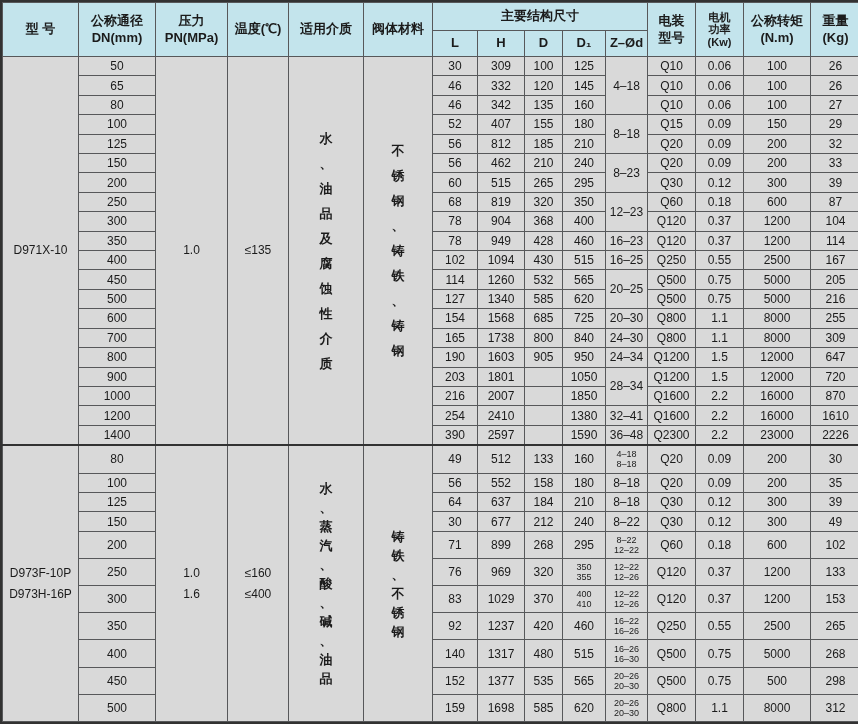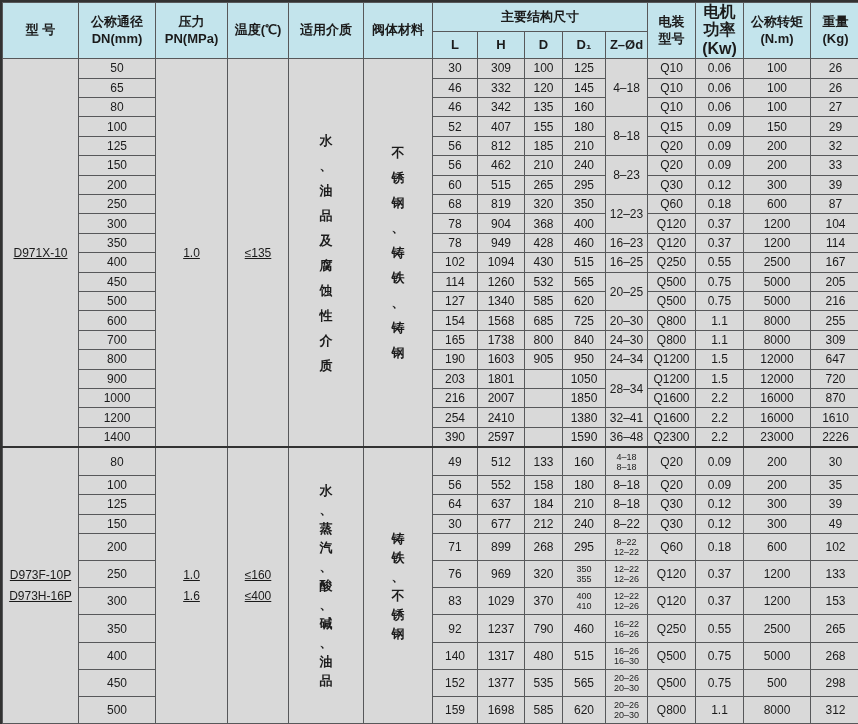--- a/index.html
+++ b/index.html
@@ -19,26 +19,26 @@
     text-align:center; vertical-align:middle;
     padding:0; overflow:hidden;
     color:#1b1b1b;
   }
   thead th {
     background:#c3e4ec;
     font-size:13px; font-weight:bold;
     white-space:pre-line; line-height:1.25;
   }
   thead .th-en { font-weight:bold; font-size:13px; }
-  thead .th-small { font-size:16px; line-height:1.15;margin-top:36px; }
+  thead .th-small { font-size:11px; line-height:1.15;margin-top:36px; }
   thead tr.h1 { height:28px; }
   thead tr.h2 { height:26px; }
   tbody td { background:#d9d9d9; font-size:12px; }
   td.small { font-size:9px; line-height:10px; }
-  td.stack { white-space:pre-line; line-height:1.7; font-size:12px;text-decoration:underline; }
+  td.stack { white-space:pre-line; line-height:1.7; font-size:12px; }
   td.vtext { font-size:13px; font-weight:bold; }
   td.vt-g0 { line-height:25px; }
   td.vt-g1 { line-height:19px; }
   tbody tr.group-start td { border-top:2px solid #323232; }
 </style>
 </head>
 <body>
 
 <div class="sheet">
   <table>
@@ -416,21 +416,21 @@
           <td class="small">12–22<br>12–26</td>
           <td>Q120</td>
           <td>0.37</td>
           <td>1200</td>
           <td>153</td>
         </tr>
         <tr>
           <td>350</td>
           <td>92</td>
           <td>1237</td>
-          <td>790</td>
+          <td>420</td>
           <td>460</td>
           <td class="small">16–22<br>16–26</td>
           <td>Q250</td>
           <td>0.55</td>
           <td>2500</td>
           <td>265</td>
         </tr>
         <tr>
           <td>400</td>
           <td>140</td>

